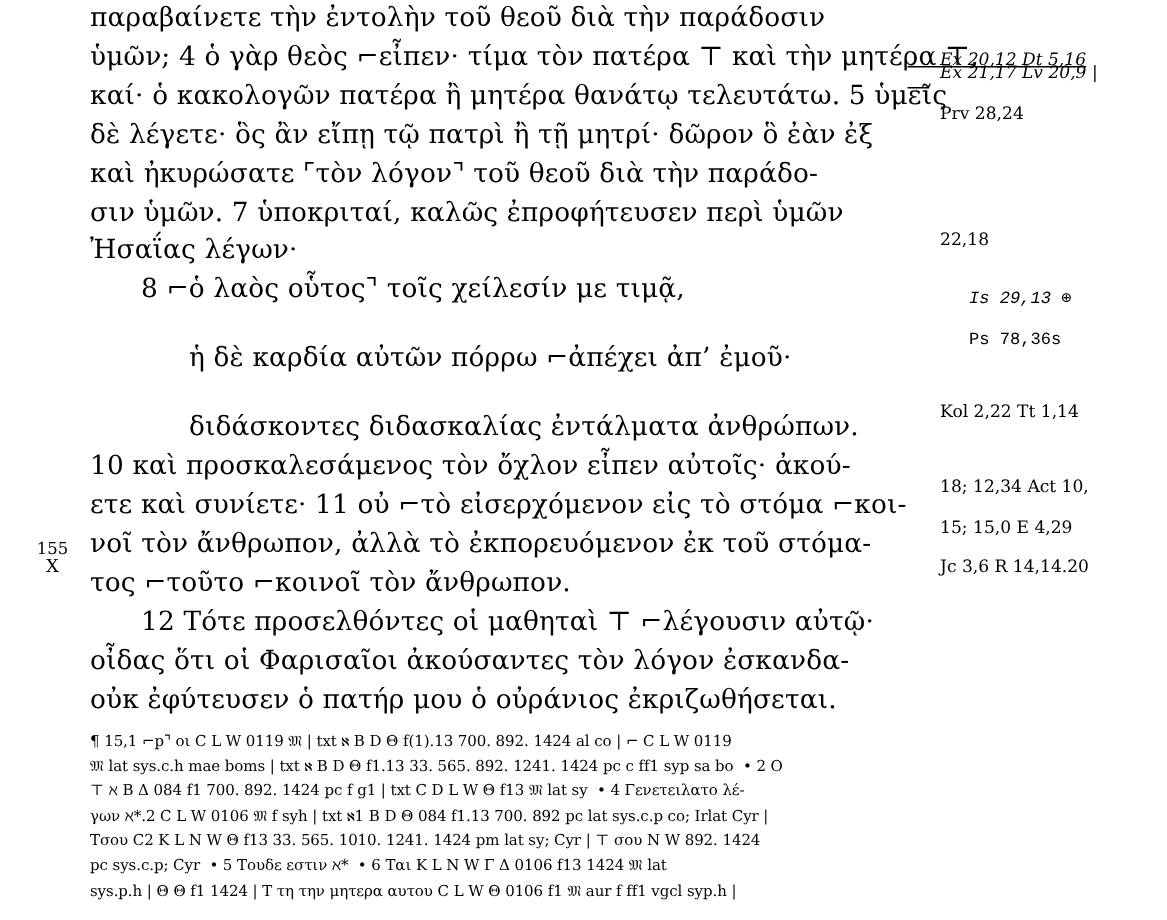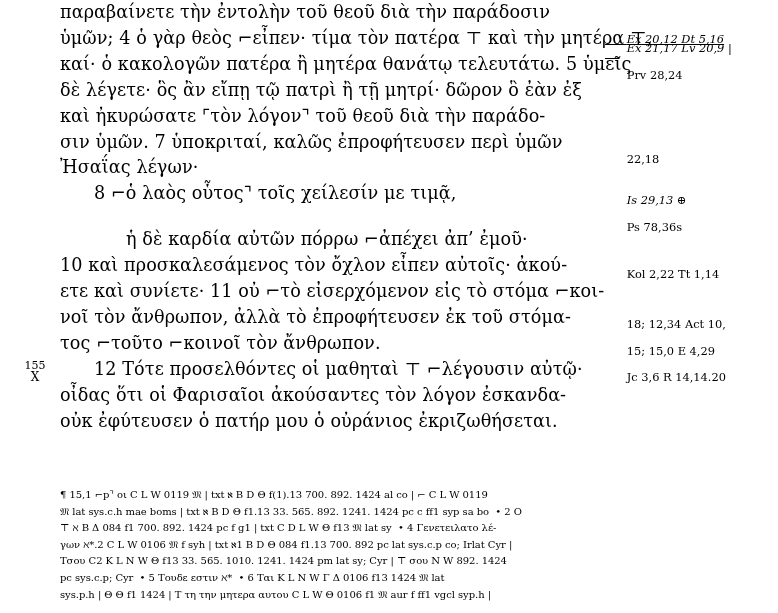--- a/index.html
+++ b/index.html
@@ -97,41 +97,42 @@
   <div class="maincol">
     <div class="line">παραβαίνετε τὴν ἐντολὴν τοῦ θεοῦ διὰ τὴν παράδοσιν</div>
     <div class="line">ὑμῶν; 4 ὁ γὰρ θεὸς ⌐εἶπεν· τίμα τὸν πατέρα ⊤ καὶ τὴν μητέρα ⊤,</div>
     <div class="line">καί· ὁ κακολογῶν πατέρα ἢ μητέρα θανάτῳ τελευτάτω. 5 ὑμεῖς</div>
     <div class="line">δὲ λέγετε· ὃς ἂν εἴπῃ τῷ πατρὶ ἢ τῇ μητρί· δῶρον ὃ ἐὰν ἐξ</div>
     <div class="line">καὶ ἠκυρώσατε ⌜τὸν λόγον⌝ τοῦ θεοῦ διὰ τὴν παράδο-</div>
     <div class="line">σιν ὑμῶν. 7 ὑποκριταί, καλῶς ἐπροφήτευσεν περὶ ὑμῶν</div>
     <div class="line">Ἠσαΐας λέγων·</div>
     <div class="line indent1">8 ⌐ὁ λαὸς οὗτος⌝ τοῖς χείλεσίν με τιμᾷ,</div>
     <div class="line indent2">ἡ δὲ καρδία αὐτῶν πόρρω ⌐ἀπέχει ἀπ’ ἐμοῦ·</div>
+    <div class="line indent2">διδάσκοντες διδασκαλίας ἐντάλματα ἀνθρώπων.</div>
     <div class="line">10 καὶ προσκαλεσάμενος τὸν ὄχλον εἶπεν αὐτοῖς· ἀκού-</div>
     <div class="line">ετε καὶ συνίετε· 11 οὐ ⌐τὸ εἰσερχόμενον εἰς τὸ στόμα ⌐κοι-</div>
-    <div class="line">νοῖ τὸν ἄνθρωπον, ἀλλὰ τὸ ἐπροφήτευσεν ἐκ τοῦ στόμα-</div>
+    <div class="line">νοῖ τὸν ἄνθρωπον, ἀλλὰ τὸ ἐκπορευόμενον ἐκ τοῦ στόμα-</div>
     <div class="line">τος ⌐τοῦτο ⌐κοινοῖ τὸν ἄνθρωπον.</div>
     <div class="line indent1">12 Τότε προσελθόντες οἱ μαθηταὶ ⊤ ⌐λέγουσιν αὐτῷ·</div>
     <div class="line">οἶδας ὅτι οἱ Φαρισαῖοι ἀκούσαντες τὸν λόγον ἐσκανδα-</div>
     <div class="line">οὐκ ἐφύτευσεν ὁ πατήρ μου ὁ οὐράνιος ἐκριζωθήσεται.</div>
   </div>
 
   <div class="refcol">
     <div class="refblock" style="top:20px;text-decoration:underline;">
       <span class="ri">Ex 20,12 Dt 5,16</span>
     </div>
     <div class="refblock" style="top:29px;">
       <span class="ri">Ex 21,17 Lv 20,9 |</span><br>
       <span>Prv 28,24</span>
     </div>
     <div class="refblock" style="top:140px;">
       <span>22,18</span>
     </div>
-    <div class="refblock" style="top:181px;">
+    <div class="refblock" style="top:181px;font-family:Liberation Mono, monospace;">
       <span class="ri">Is 29,13 ⊕</span><br>
       <span>Ps 78,36s</span>
     </div>
     <div class="refblock" style="top:255px;">
       <span>Kol 2,22 Tt 1,14</span>
     </div>
     <div class="refblock" style="top:305px;">
       <span>18; 12,34 Act 10,</span><br>
       <span>15; 15,0 E 4,29</span><br>
       <span>Jc 3,6 R 14,14.20</span>

